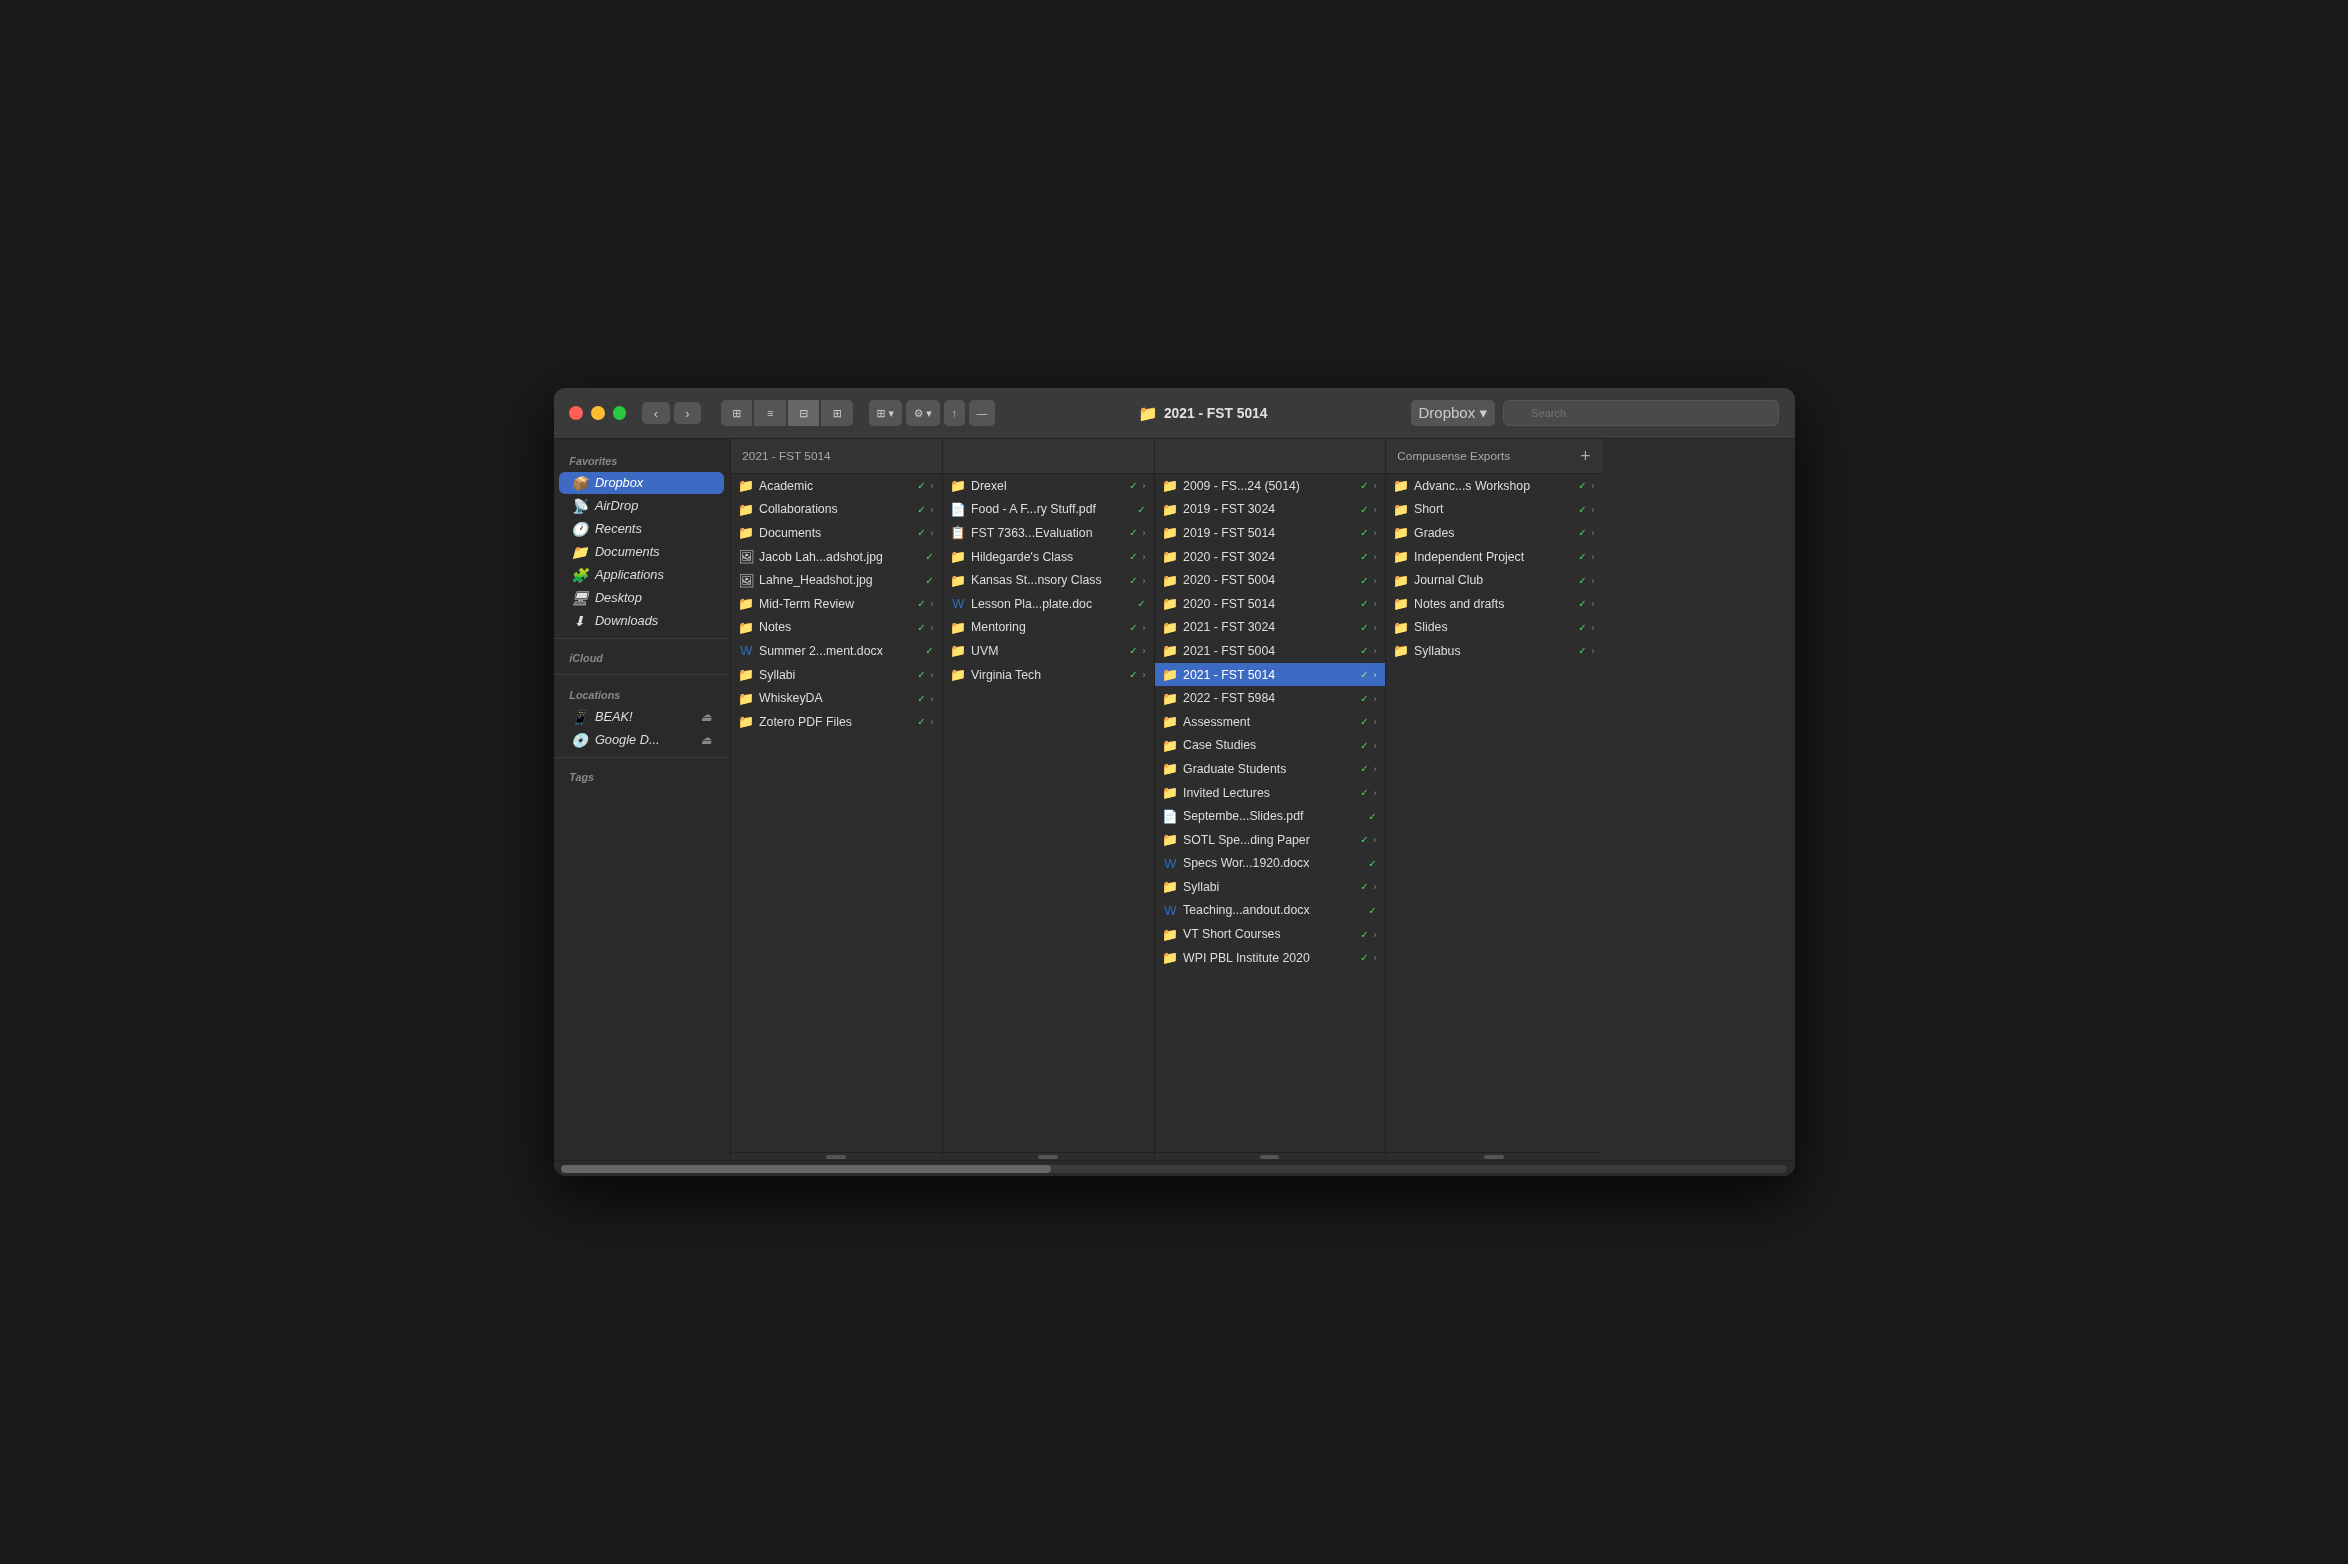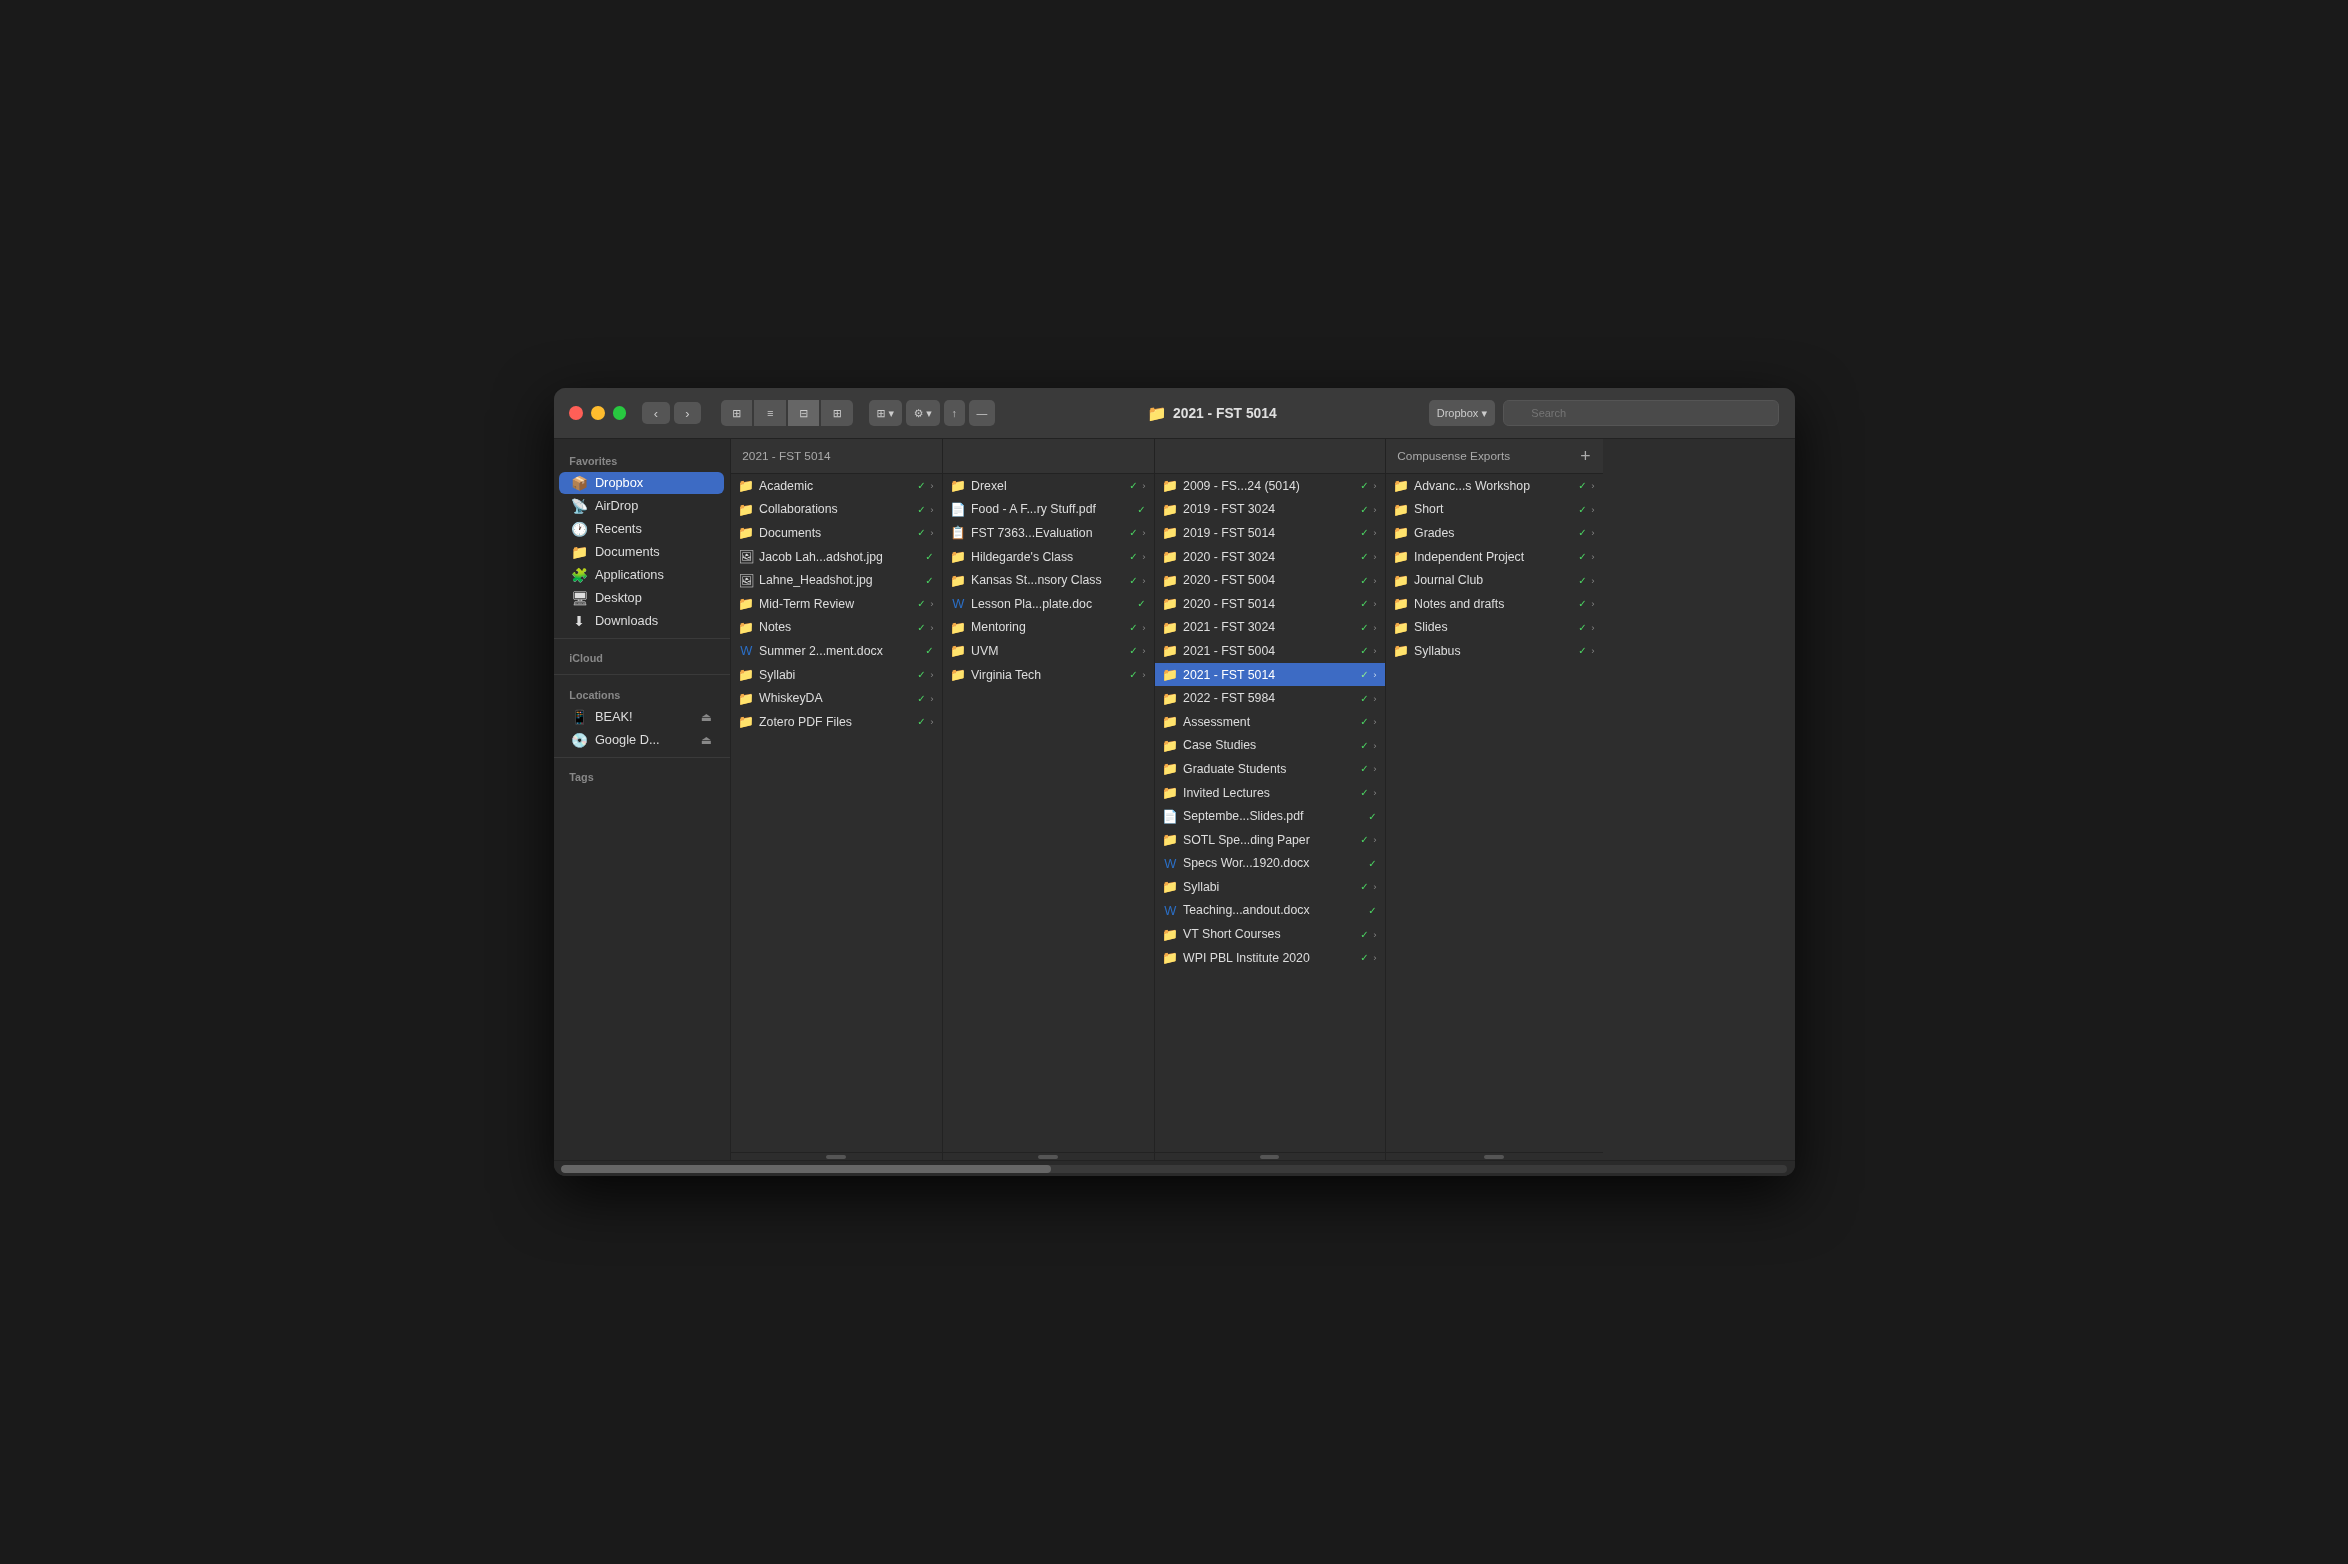--- a/index.html
+++ b/index.html
@@ -110,21 +110,21 @@
       display: flex;
       align-items: center;
       gap: 7.9px;
     }
     .dropbox-btn {
       height: 25.6px;
       background: #555;
       border-radius: 4.9px;
       border: none;
       color: #ccc;
-      font-size: 11px;
+      font-size: 15px;
       cursor: pointer;
       display: flex; align-items: center; justify-content: center;
       padding: 0 7.9px;
       gap: 3px;
     }
     .search-box {
       width: 276px;
       height: 25.6px;
       background: #4a4a4a;
       border-radius: 5.9px;
@@ -154,20 +154,21 @@
       overflow: hidden;
     }
     
     .sidebar {
       width: 177px;
       background: #2a2a2a;
       border-right: 1px solid #222;
       padding: 7.9px 0;
       overflow-y: auto;
       flex-shrink: 0;
+      font-style: italic;
     }
     .sidebar-section-label {
       font-size: 10.8px;
       font-weight: 600;
       color: #888;
       padding: 7.9px 15.8px 3.9px;
       text-transform: none;
     }
     .sidebar-item {
       display: flex;

